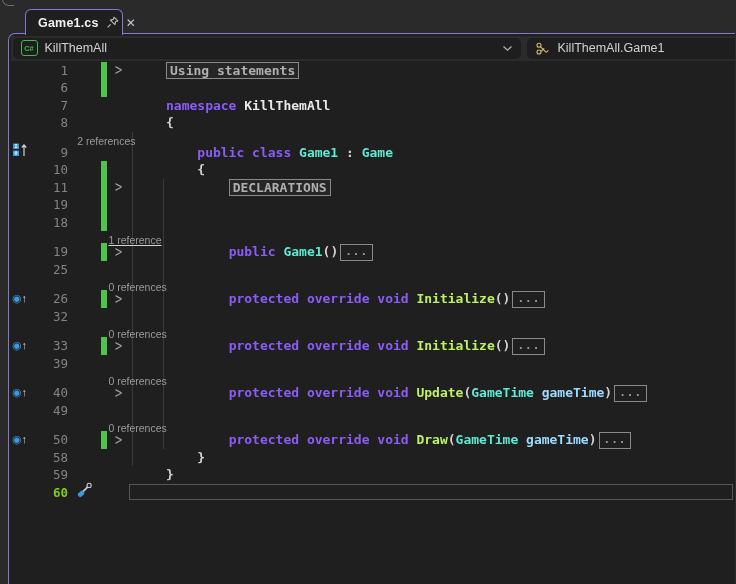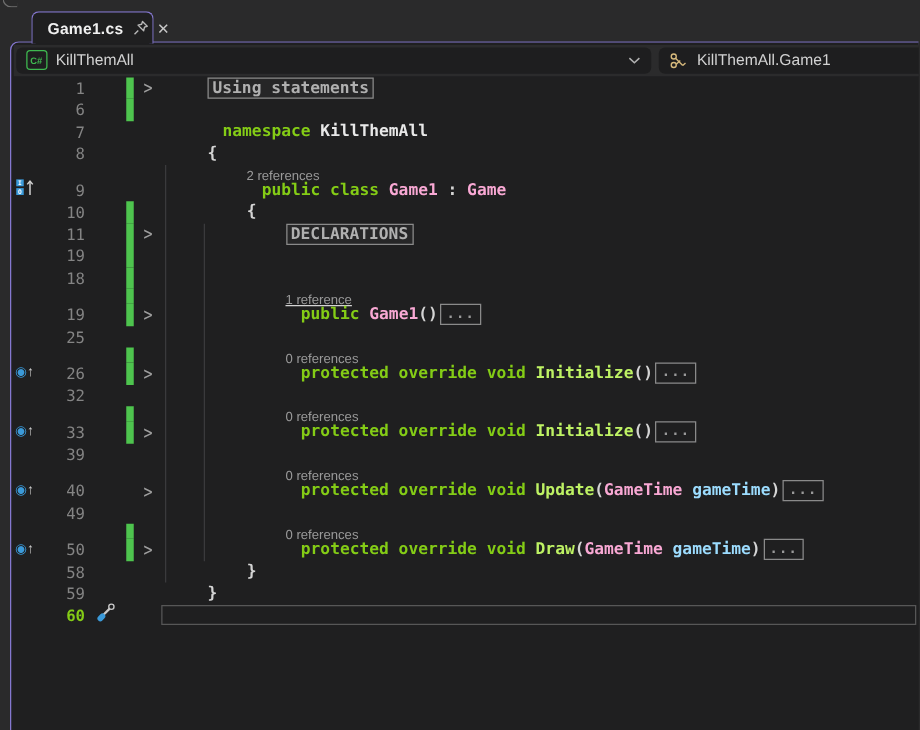--- a/index.html
+++ b/index.html
@@ -54,21 +54,21 @@
     color:#3fb950;font-size:7.5px;font-weight:bold;
     display:flex;align-items:center;justify-content:center;flex:none;
   }
   
   .editor{
     position:absolute;left:0;top:26.5px;right:0;bottom:0;
     padding-top:1px;overflow:hidden;
   }
   .guide{position:absolute;width:1px;background:#3a3a3c;}
   .row{display:flex;align-items:stretch;height:17.5px;position:relative;}
-  .row.lens-row{height:12px;}
+  .row.lens-row{height:12px;flex-direction:column;}
   .slot-glyph{width:30px;margin-left:3px;flex:none;display:flex;align-items:center;gap:1px;}
   .slot-num{
     width:26px;flex:none;text-align:right;
     font-family:"DejaVu Sans Mono", monospace;font-size:12.5px;color:#848484;
     line-height:17.5px;
   }
   .row.current .slot-num{color:#84cc16;font-weight:bold;}
   .slot-spacer{width:33px;flex:none;display:flex;align-items:center;justify-content:center;}
   .slot-bar{width:7px;flex:none;position:relative;}
   .slot-bar .bar{position:absolute;left:0;top:0;bottom:0;width:6px;background:#4ec44e;}
@@ -77,22 +77,22 @@
     color:#9f9f9f;font-family:"DejaVu Sans Mono", monospace;font-size:12px;
     transform:scaleY(1.25);cursor:pointer;
   }
   .slot-code{
     font-family:"DejaVu Sans Mono", monospace;font-size:13px;font-weight:bold;
     line-height:17.5px;white-space:pre;color:#d4d4d4;flex:1;padding-left:37px;
   }
   .row.current .slot-code{
     border:1px solid #575757;margin-right:2px;height:16px;box-sizing:border-box;flex:1;
   }
-  .tok-kw{color:#84cc16;margin-left:12px;}
-  .tok-ty{color:#f9a8d4;}
+  .tok-kw{color:#8b5cf6;}
+  .tok-ty{color:#5eead4;}
   .tok-me{color:#bef264;}
   .tok-pa{color:#9CDCFE;}
   .tok-pl{color:#d4d4d4;}
   .tok-name{color:#e8e8e8;}
   .region-box{
     border:1px solid #8a8a8a;color:#b0b0b0;background:rgba(255,255,255,0.035);
     padding:0 3px;font-weight:bold;cursor:pointer;
   }
   .dots-box{
     display:inline-block;border:1px solid #8a8a8a;color:#9a9a9a;

